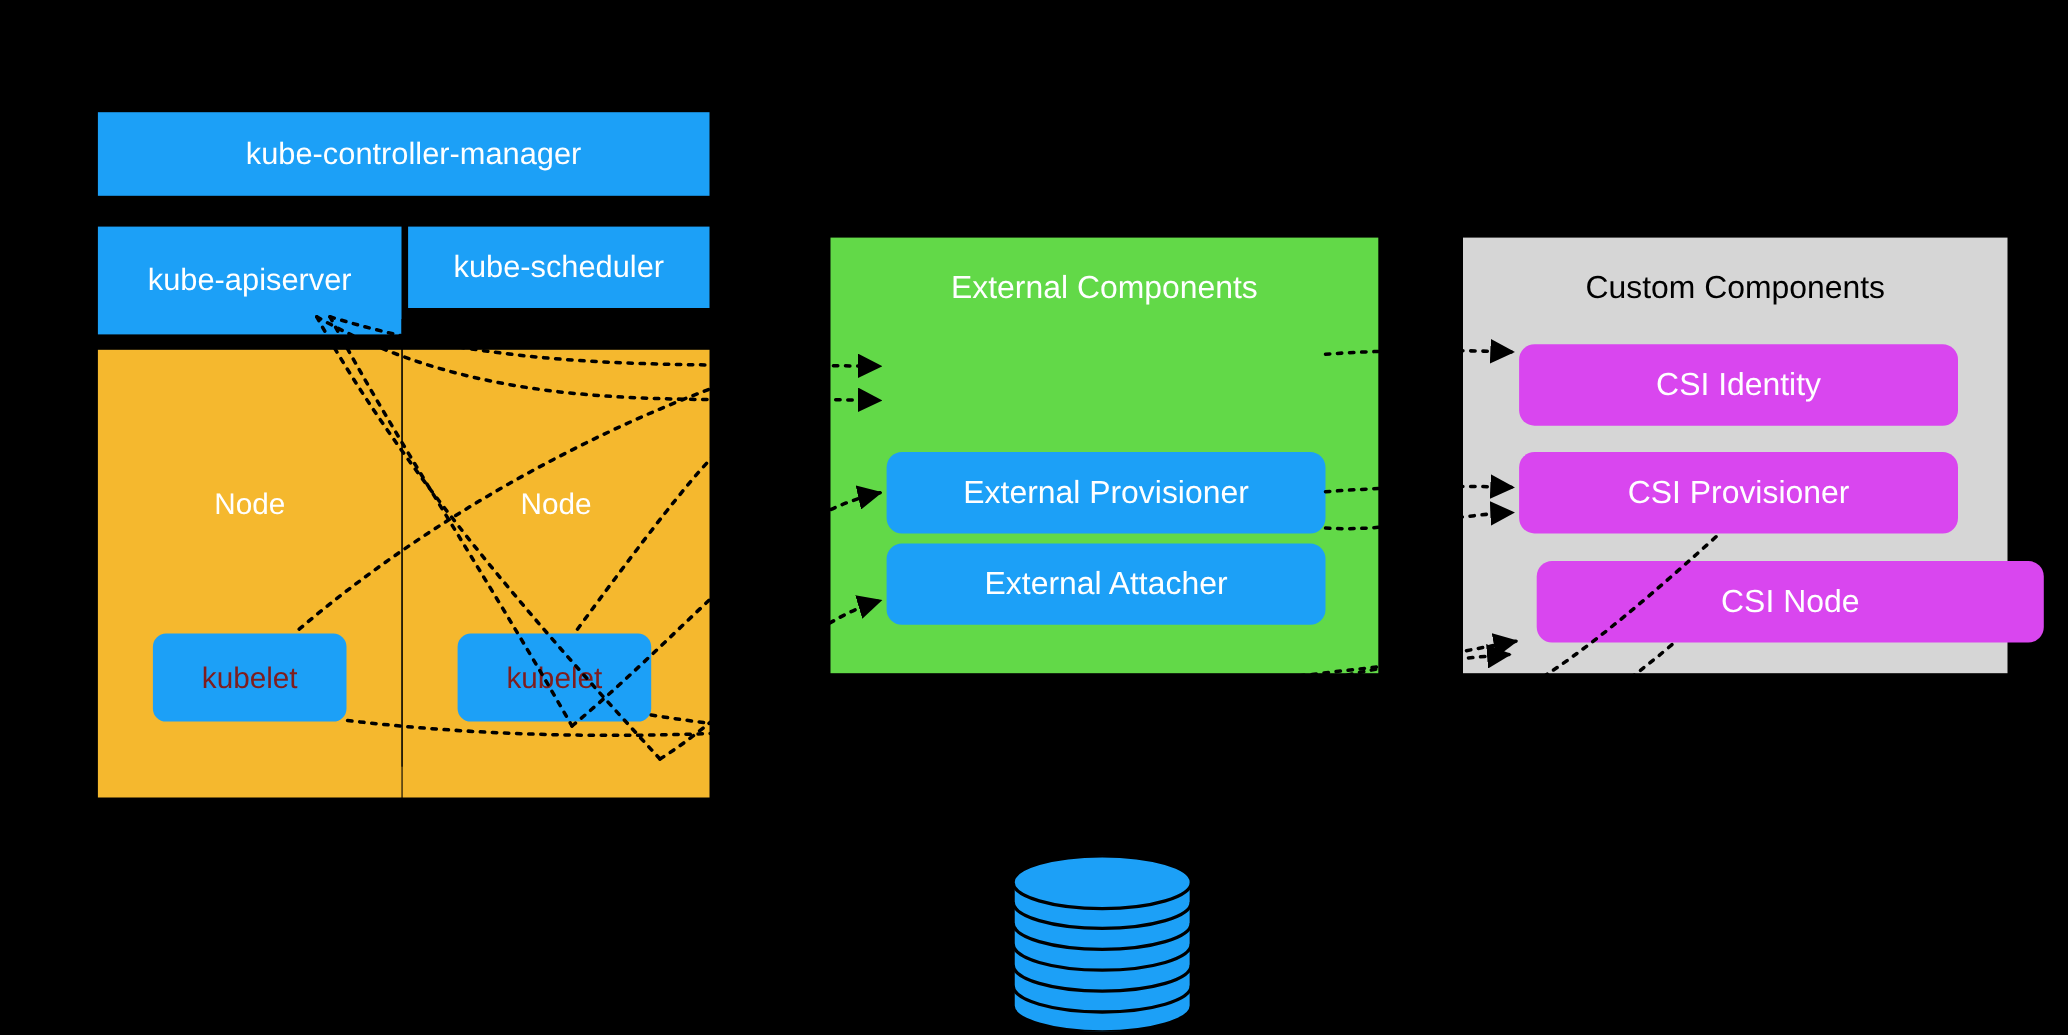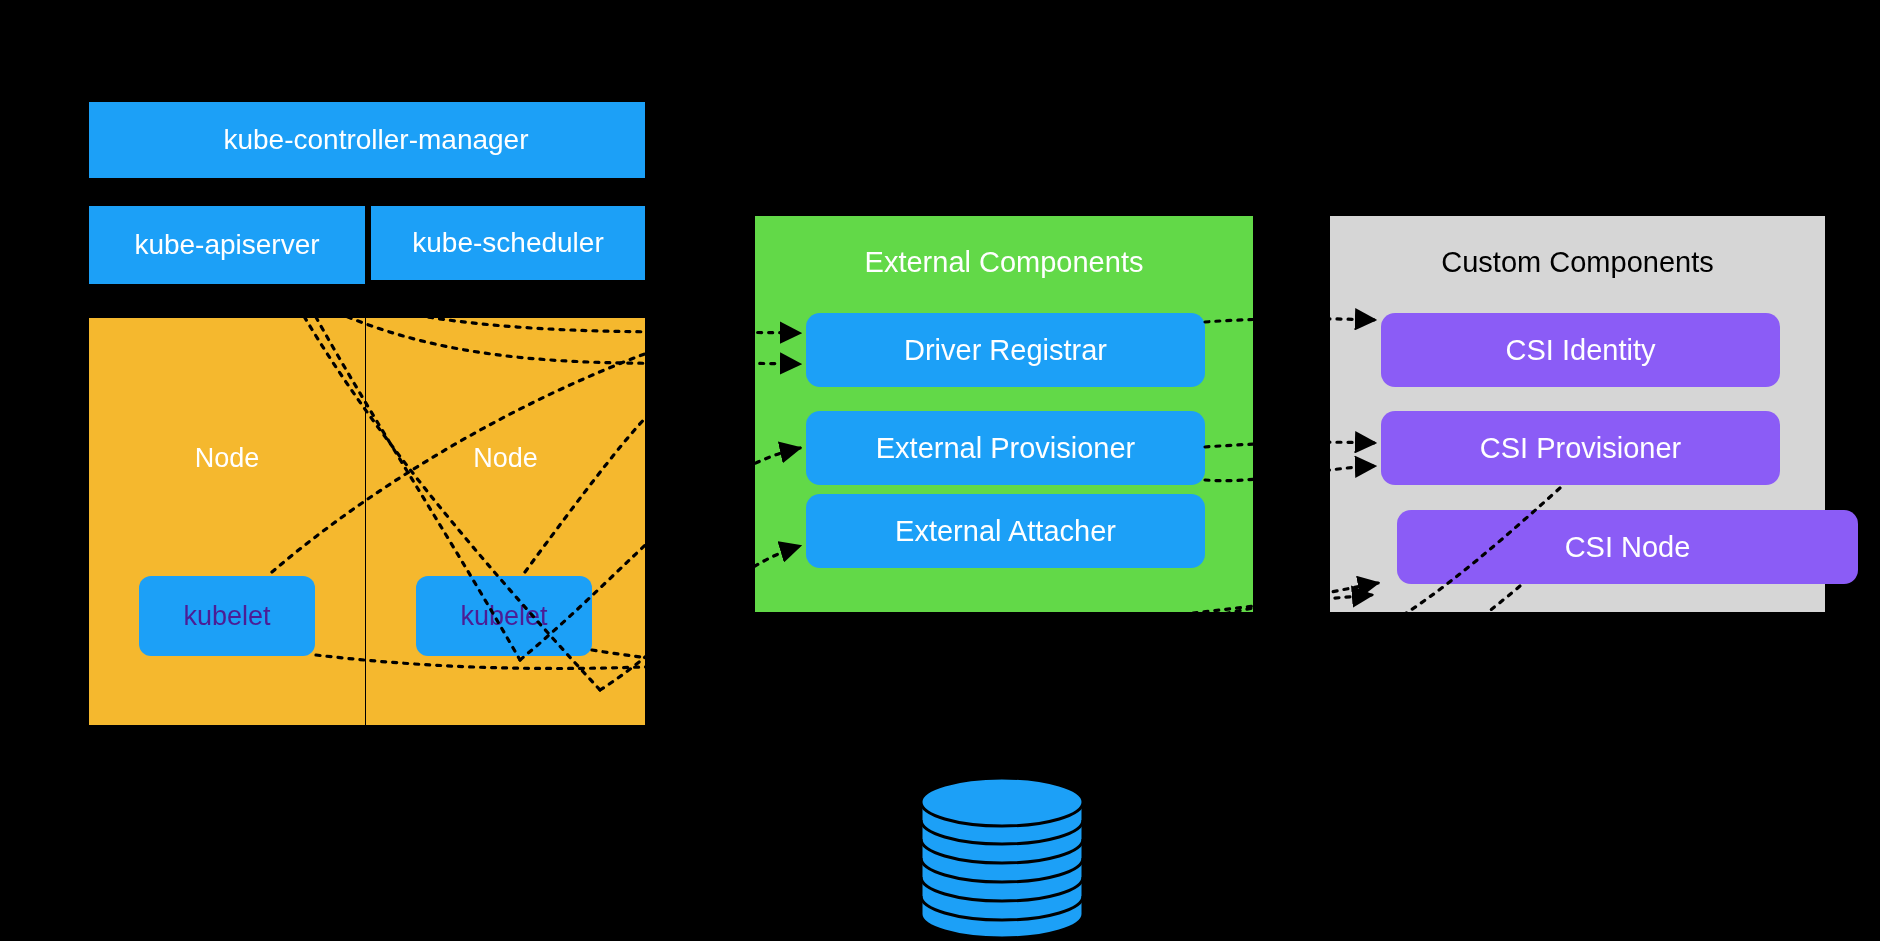--- a/index.html
+++ b/index.html
@@ -16,42 +16,42 @@
   .kbox{
     position:absolute;
     background:#1CA0F7;
     color:#fff;
     display:flex;align-items:center;justify-content:center;
     font-size:28px;
     box-sizing:border-box;
     white-space:nowrap;
   }
   #kcm{left:89px;top:102px;width:556px;height:76px;padding-left:18px;}
-  #kapi{left:89px;top:206px;width:276px;height:78px;}
+  #kapi{left:89px;top:206px;width:276px;height:98px;}
   #ksched{left:371px;top:206px;width:274px;height:74px;}
 
   .nodepanel{
     position:absolute;
     background:#F5B82E;
     box-sizing:border-box;
     margin-top:28px;
   }
   #nodeL{left:89px;top:290px;width:276px;height:407px;}
   #nodeR{left:366px;top:290px;width:279px;height:407px;}
   .nodesplit{position:absolute;left:365px;top:290px;width:1px;height:407px;background:#000;}
   .node-label{
     position:absolute;
     color:#fff;font-size:27px;
     width:100%;text-align:center;
     top:125px;left:0;
   }
   .kubelet{
     position:absolute;
     background:#1CA0F7;
-    color:#4c1d95;
+    color:#7f1d1d;
     border-radius:12px;
     display:flex;align-items:center;justify-content:center;
     font-size:27px;
     box-sizing:border-box;
   }
   #kubeletL{left:139px;top:576px;width:176px;height:80px;}
   #kubeletR{left:416px;top:576px;width:176px;height:80px;}
 
   
   #greenpanel{left:755px;top:216px;width:498px;height:396px;background:#62D948;}
@@ -66,21 +66,21 @@
 
   .innerbox{
     position:absolute;
     border-radius:14px;
     display:flex;align-items:center;justify-content:center;
     color:#fff;font-size:29px;
     box-sizing:border-box;
     white-space:nowrap;
   }
   .innerbox.blue{background:#1CA0F7;}
-  .innerbox.gray{background:#8b5cf6;}
+  .innerbox.gray{background:#d946ef;}
 
   #extA{left:806px;top:313px;width:399px;height:74px;}
   #extB{left:806px;top:411px;width:399px;height:74px;}
   #extC{left:806px;top:494px;width:399px;height:74px;}
   #csiA{left:1381px;top:313px;width:399px;height:74px;}
   #csiB{left:1381px;top:411px;width:399px;height:74px;}
   #csiC{left:1381px;top:510px;width:461px;height:74px;margin-left:16px;}
 
   svg#wires{position:absolute;left:0;top:0;width:1880px;height:941px;pointer-events:none;}
   svg#db{position:absolute;left:915px;top:778px;width:175px;height:160px;}
@@ -103,21 +103,20 @@
     <div class="node-label">Node</div>
   </div>
   <div class="nodesplit"></div>
 
   <div class="kubelet" id="kubeletL">kubelet</div>
   <div class="kubelet" id="kubeletR">kubelet</div>
 
   <div class="panel" id="greenpanel">
     <div class="panel-title">External Components</div>
   </div>
-  <div class="innerbox blue" id="extA">Driver Registrar</div>
   <div class="innerbox blue" id="extB">External Provisioner</div>
   <div class="innerbox blue" id="extC">External Attacher</div>
 
   <div class="panel" id="graypanel">
     <div class="panel-title">Custom Components</div>
   </div>
   <div class="innerbox gray" id="csiA">CSI Identity</div>
   <div class="innerbox gray" id="csiB">CSI Provisioner</div>
   <div class="innerbox gray" id="csiC">CSI Node</div>
 

